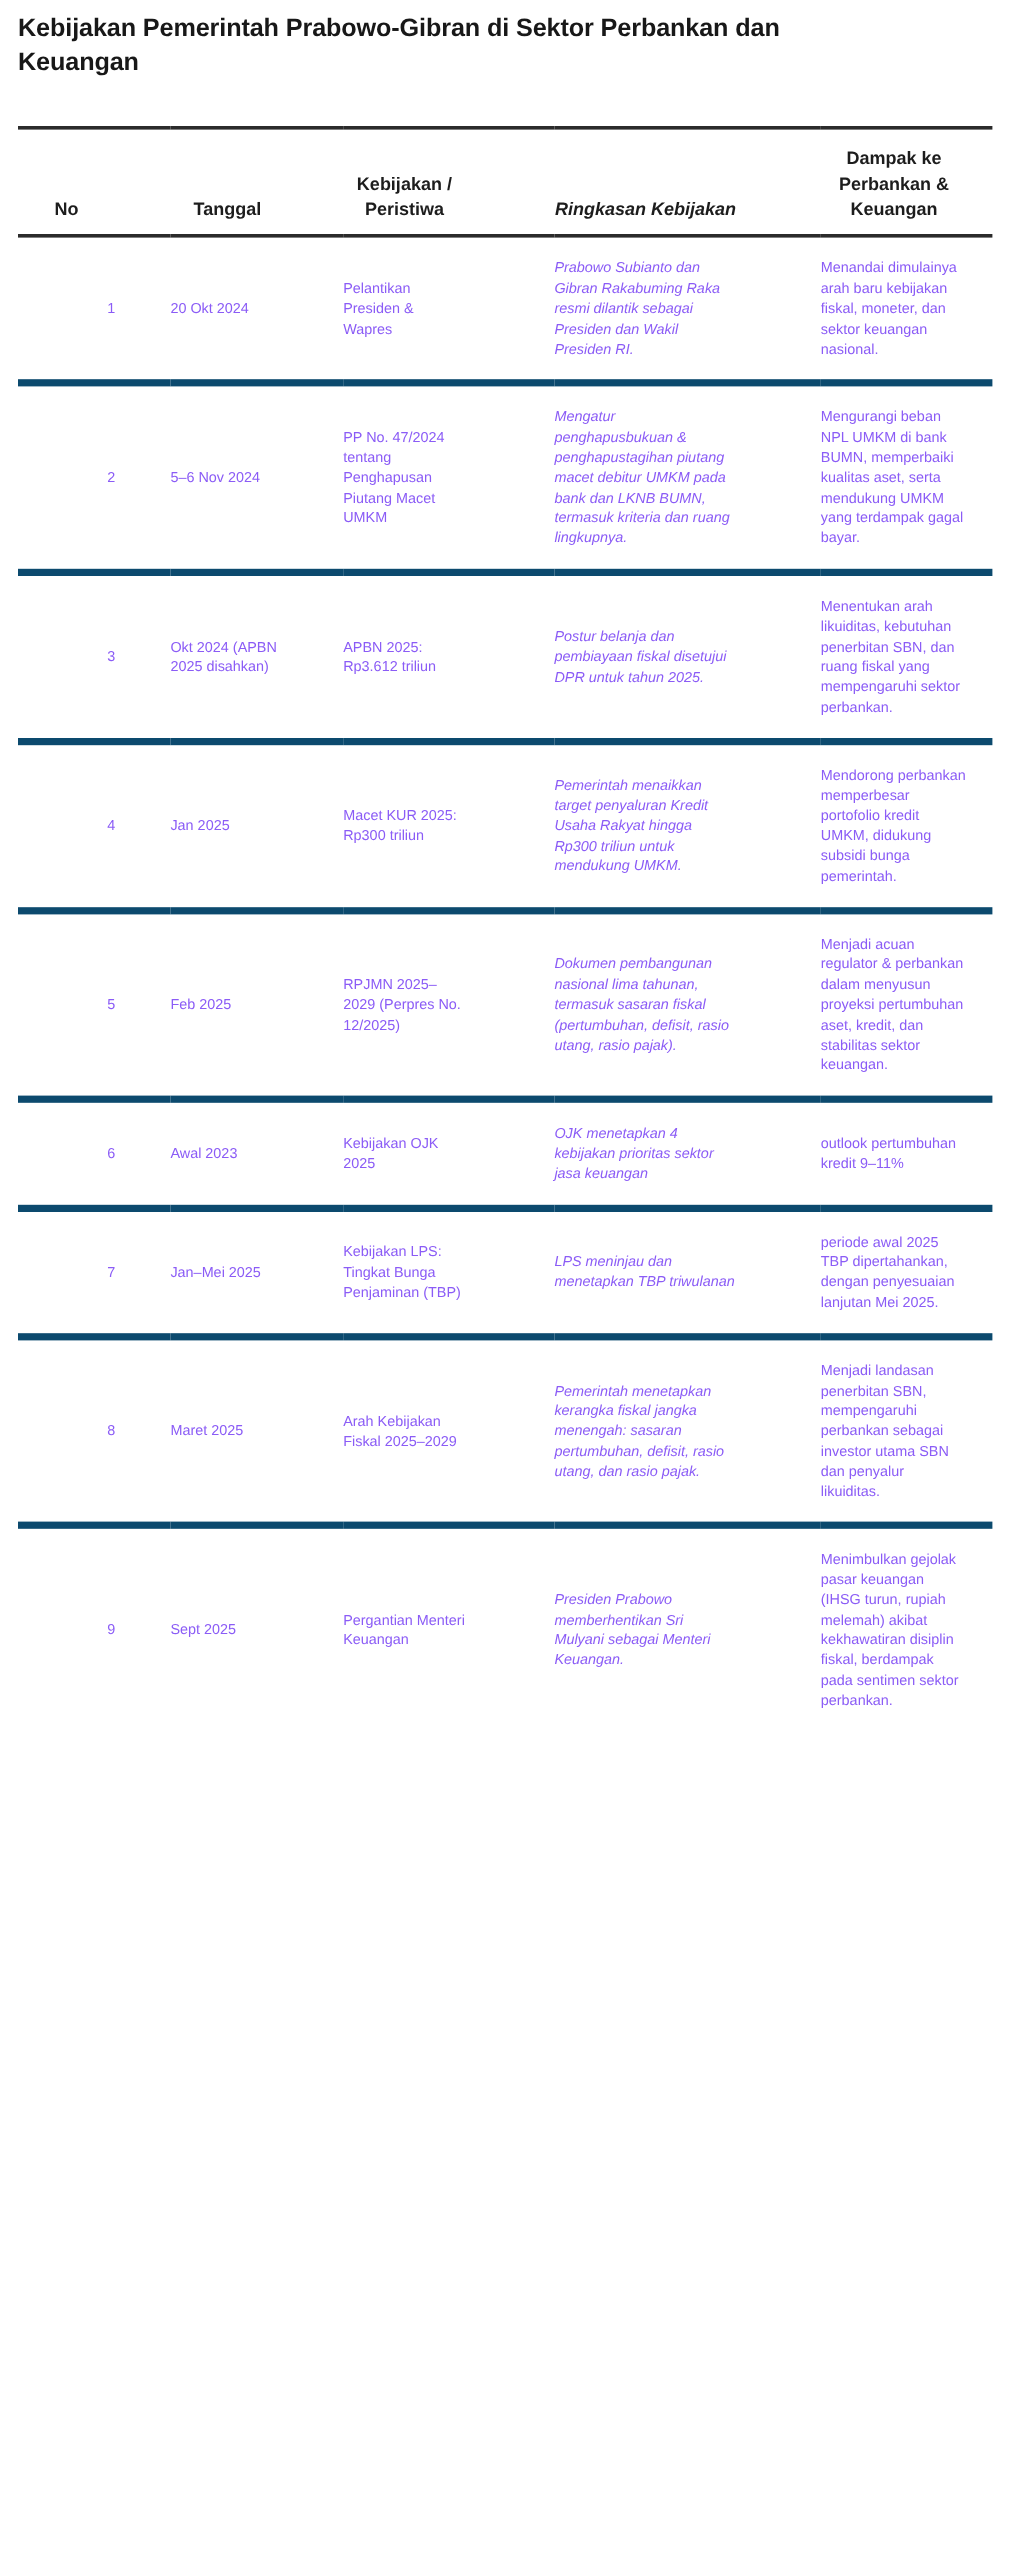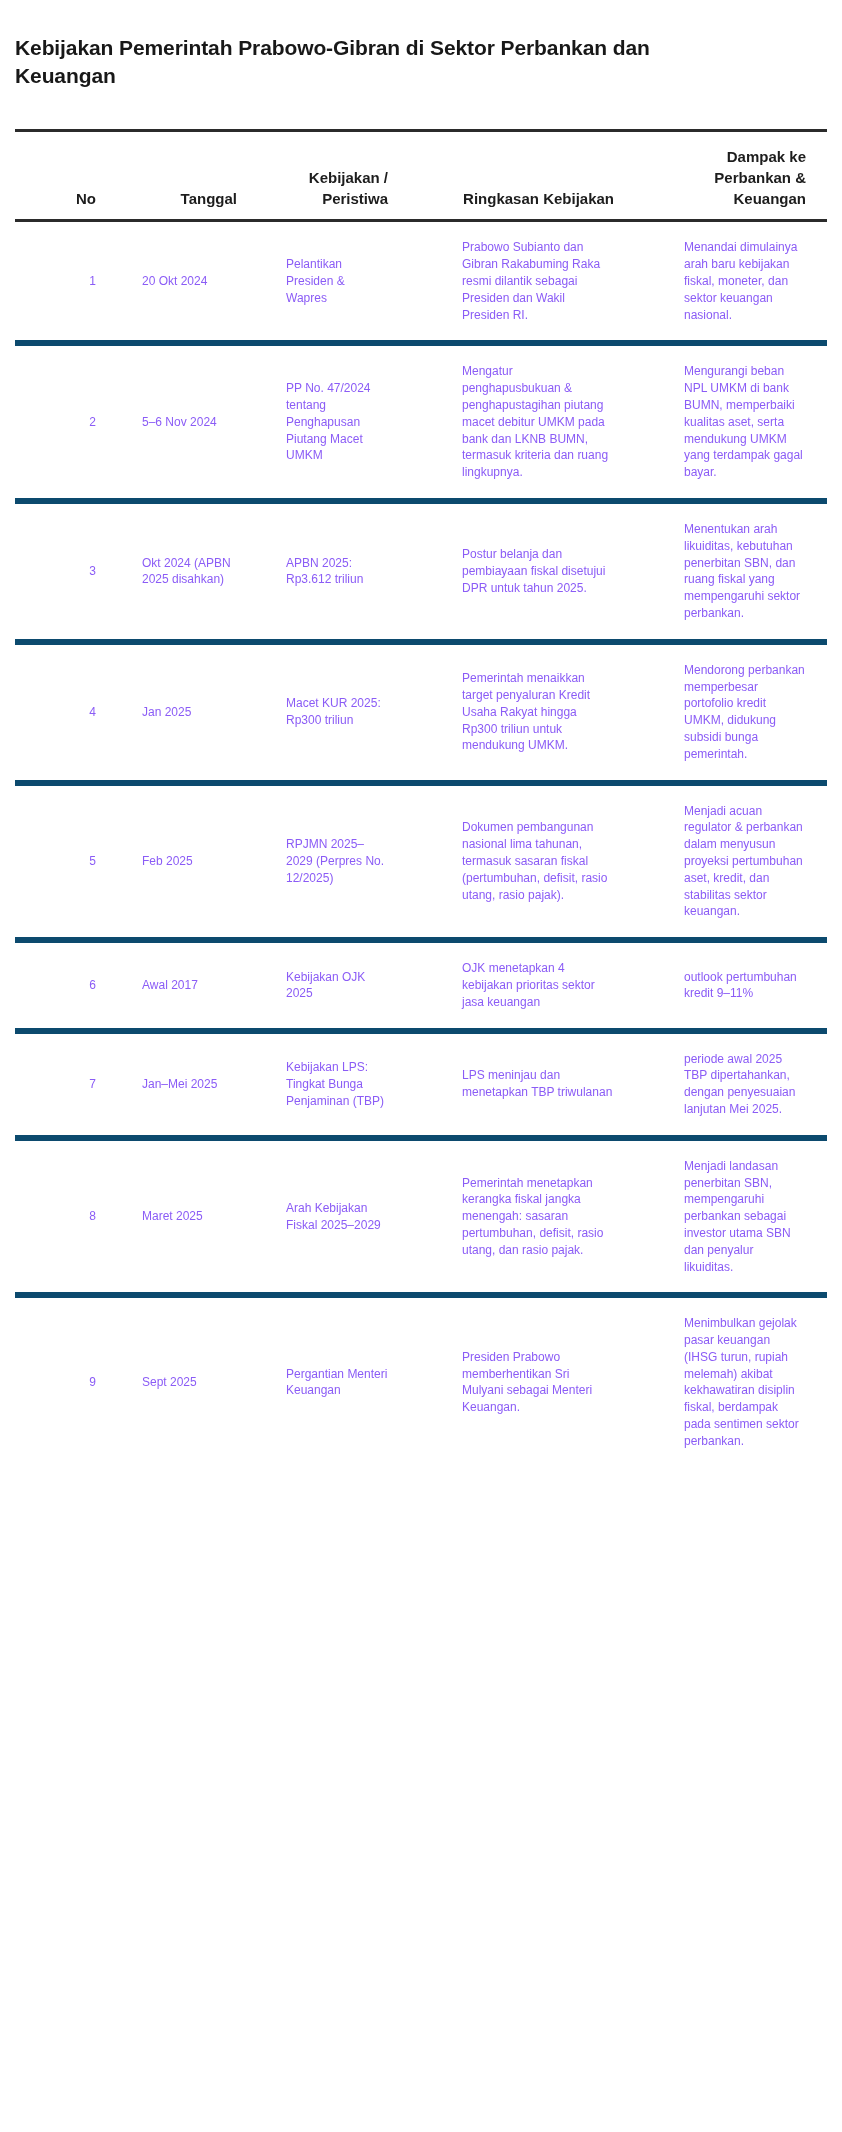--- a/index.html
+++ b/index.html
@@ -7,62 +7,61 @@
     padding: 0;
     background: #ffffff;
     font-family: "Liberation Sans", sans-serif;
     color: #1d1d1d;
   }
   .page {
     width: 842px;
     box-sizing: border-box;
     padding: 10px 15px 24px 15px;
     background: #fff;
-    margin-top: 24px;
   }
   h1.title {
     font-size: 21px;
     line-height: 1.32;
     font-weight: 700;
     margin: 0 0 40px 0;
     color: #181818;
     letter-spacing: -0.1px;
     max-width: 640px;
   }
   table.dw-table {
     width: 812px;
     border-collapse: collapse;
     table-layout: fixed;
     border-top: 3px solid #2b2b2b;
   }
   table.dw-table thead th {
     font-size: 15px;
     font-weight: 700;
     line-height: 1.4;
-    text-align: right;
+    text-align: center;
     vertical-align: bottom;
     padding: 14px 0 10px 0;
     border-bottom: 3px solid #2b2b2b;
     color: #1d1d1d;
   }
   table.dw-table tbody td {
     font-size: 12px;
     line-height: 1.4;
     vertical-align: middle;
     padding: 17px 0;
     color: #8b5cf6;
   }
   table.dw-table tbody tr + tr td {
     border-top: 6px solid #0c4a6e;
   }
   
   .c-no       { text-align: right; padding-right: 46px !important; }
   .c-tanggal  { padding-right: 49px !important; }
   .c-kebijakan{ padding-right: 74px !important; }
-  .c-ringkasan{ padding-right: 70px !important; }
+  .c-ringkasan{ padding-right: 70px !important; font-style: italic; }
   .c-dampak   { padding-right: 21px !important; }
   .footer {
     margin-top: 34px;
     font-size: 14px;
     color: #9a9a9a;
     line-height: 1.2;
   }
 </style>
 </head>
 <body>
@@ -124,21 +123,21 @@
   <tr>
     <td class="c-no">5</td>
     <td class="c-tanggal">Feb 2025</td>
     <td class="c-kebijakan">RPJMN 2025–2029 (Perpres No. 12/2025)</td>
     <td class="c-ringkasan">Dokumen pembangunan nasional lima tahunan, termasuk sasaran fiskal (pertumbuhan, defisit, rasio utang, rasio pajak).</td>
     <td class="c-dampak">Menjadi acuan regulator &amp; perbankan dalam menyusun proyeksi pertumbuhan aset, kredit, dan stabilitas sektor keuangan.</td>
   </tr>
 
   <tr>
     <td class="c-no">6</td>
-    <td class="c-tanggal">Awal 2017</td>
+    <td class="c-tanggal">Awal 2023</td>
     <td class="c-kebijakan">Kebijakan OJK 2025</td>
     <td class="c-ringkasan">OJK menetapkan 4 kebijakan prioritas sektor jasa keuangan</td>
     <td class="c-dampak">outlook pertumbuhan kredit 9–11%</td>
   </tr>
 
   <tr>
     <td class="c-no">7</td>
     <td class="c-tanggal">Jan–Mei 2025</td>
     <td class="c-kebijakan">Kebijakan LPS: Tingkat Bunga Penjaminan (TBP)</td>
     <td class="c-ringkasan">LPS meninjau dan menetapkan TBP triwulanan</td>

